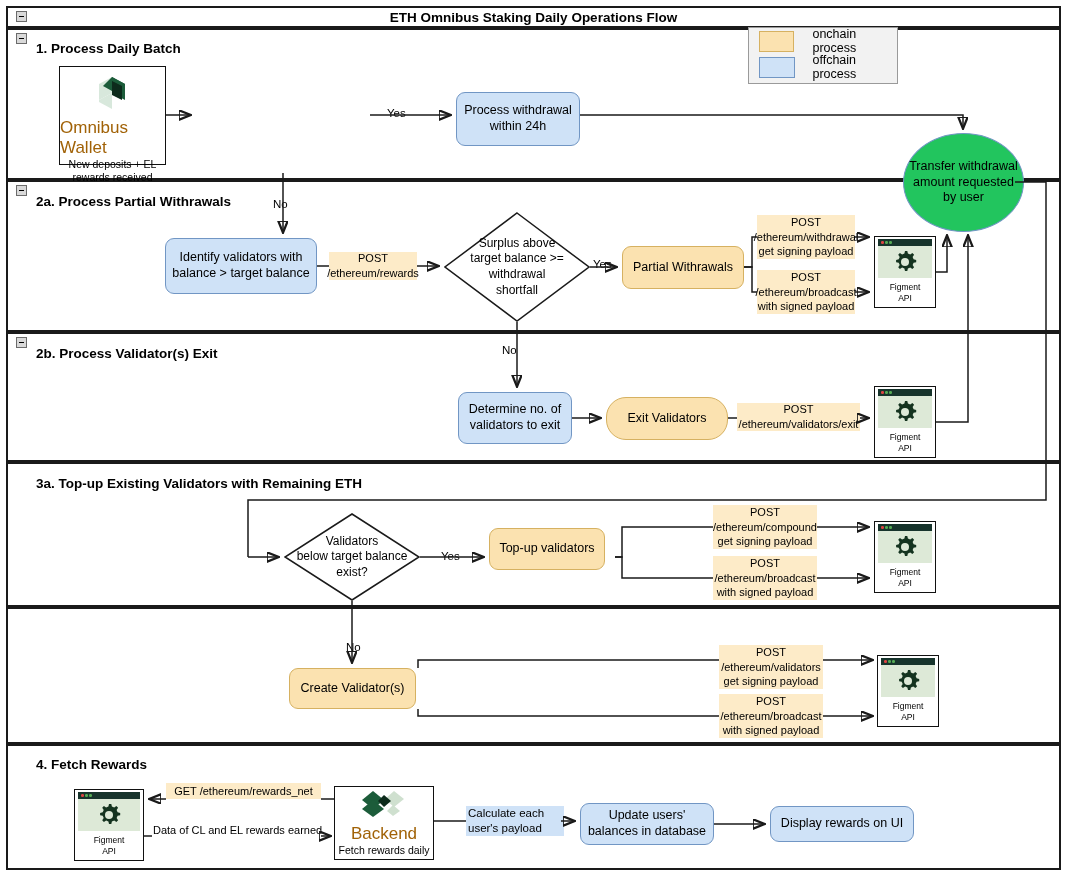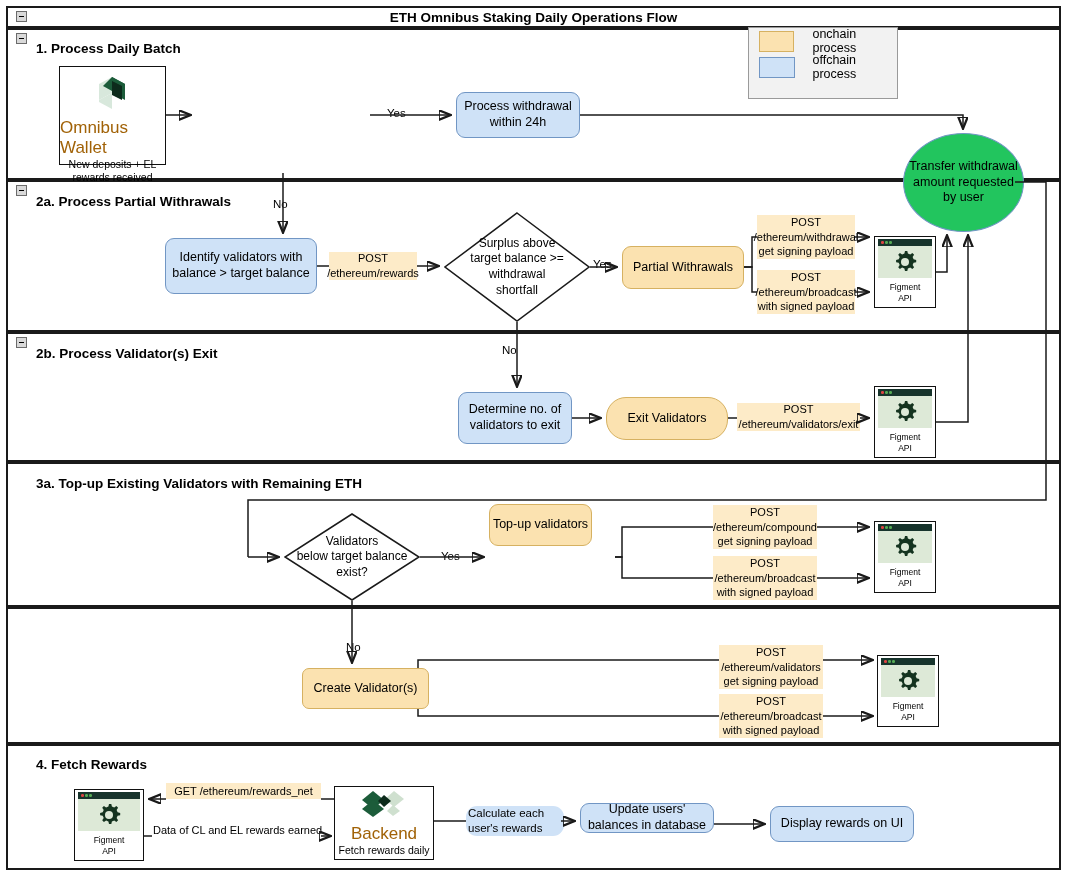--- a/index.html
+++ b/index.html
@@ -82,21 +82,21 @@
   <div class="lane-title" style="left:36px;top:346px;">2b. Process Validator(s) Exit</div>
 
   <div class="lane" style="left:6px;top:462px;width:1055px;height:145px;"></div>
   <div class="lane-title" style="left:36px;top:476px;">3a. Top-up Existing Validators with Remaining ETH</div>
 
   <div class="lane" style="left:6px;top:607px;width:1055px;height:137px;"></div>
 
   <div class="lane" style="left:6px;top:744px;width:1055px;height:126px;"></div>
   <div class="lane-title" style="left:36px;top:757px;">4. Fetch Rewards</div>
 
-  <div class="legend" style="left:748px;top:27px;width:150px;height:72px;">
+  <div class="legend" style="left:748px;top:27px;width:150px;height:57px;">
     <div class="row">
       <div class="sw on"></div>
       <div class="lbl">onchain process</div>
     </div>
     <div class="row">
       <div class="sw off"></div>
       <div class="lbl">offchain process</div>
     </div>
   </div>
 
@@ -109,21 +109,21 @@
         <polygon points="21,5 34,12 21,19 12,14" fill="#1c5c3a"></polygon>
         <polygon points="21,9 31,14 31,28 21,23" fill="#0d2b1c"></polygon>
       </svg>
     </div>
     <div class="t1">Omnibus Wallet</div>
     <div class="t2">New deposits + EL</div>
     <div class="t2">rewards received</div>
   </div>
 
 
-  <div class="node offchain" style="left:456px;top:92px;width:124px;height:46px;">
+  <div class="node offchain" style="left:456px;top:92px;width:124px;height:54px;">
     <div>
       <div>Process withdrawal</div>
       <div>within 24h</div>
     </div>
   </div>
 
   <div class="node circlenode" style="left:903px;top:133px;width:121px;height:99px;">
     <div>
       <div>Transfer withdrawal</div>
       <div>amount requested</div>
@@ -239,21 +239,21 @@
     </svg>
     <div class="dlabel">
       <div>
         <div>Validators</div>
         <div>below target balance</div>
         <div>exist?</div>
       </div>
     </div>
   </div>
 
-  <div class="node onchain" style="left:489px;top:504px;width:103px;height:42px;">
+  <div class="node onchain" style="left:489px;top:528px;width:116px;height:42px;">
     <span>Top-up validators</span>
   </div>
 
   <div class="api-label" style="left:713px;top:505px;width:104px;height:44px;">
     <div>
       <div>POST</div>
       <div>/ethereum/compound</div>
       <div>get signing payload</div>
     </div>
   </div>
@@ -277,21 +277,21 @@
         <svg width="28" height="28" viewBox="0 0 28 28">
           <path d="M14 3 l2.3 0 0.6 2.6 2.3 1 2.2-1.5 1.7 1.7 -1.5 2.2 1 2.3 2.6 0.6 0 2.3 -2.6 0.6 -1 2.3 1.5 2.2 -1.7 1.7 -2.2-1.5 -2.3 1 -0.6 2.6 -2.3 0 -0.6-2.6 -2.3-1 -2.2 1.5 -1.7-1.7 1.5-2.2 -1-2.3 -2.6-0.6 0-2.3 2.6-0.6 1-2.3 -1.5-2.2 1.7-1.7 2.2 1.5 2.3-1 z" fill="#14331f"></path>
           <circle cx="14" cy="14" r="4" fill="#dde9d7"></circle>
         </svg>
       </div>
     </div>
     <div class="cap">Figment</div>
     <div class="cap">API</div>
   </div>
 
-  <div class="node onchain" style="left:302px;top:668px;width:127px;height:41px;border-radius:7px;">
+  <div class="node onchain" style="left:289px;top:668px;width:127px;height:41px;">
     <span>Create Validator(s)</span>
   </div>
 
   <div class="api-label" style="left:719px;top:645px;width:104px;height:44px;">
     <div>
       <div>POST</div>
       <div>/ethereum/validators</div>
       <div>get signing payload</div>
     </div>
   </div>
@@ -347,26 +347,26 @@
         <polygon points="13,10 24,19 13,27 2,19" fill="#1c5c3a"></polygon>
         <polygon points="34,1 44,9 34,17 25,9" fill="#cfe0cf"></polygon>
         <polygon points="33,15 40,21 33,26 27,21" fill="#cfe0cf"></polygon>
         <polygon points="24,5 31,11 24,17 18,11" fill="#0d2b1c"></polygon>
       </svg>
     </div>
     <div class="t1">Backend</div>
     <div class="t2">Fetch rewards daily</div>
   </div>
 
-  <div class="edge-label hl-blue" style="left:466px;top:806px;width:95px;height:30px;font-size:11.5px;line-height:1.3;text-align:left;padding-left:2px;border-radius:11px;">
+  <div class="edge-label hl-blue" style="left:466px;top:806px;width:95px;height:30px;font-size:11.5px;line-height:1.3;text-align:left;padding-left:2px;">
     <div>Calculate each</div>
-    <div>user's rewards</div>
-  </div>
-
-  <div class="node offchain" style="left:580px;top:803px;width:134px;height:30px;">
+    <div>user's payload</div>
+  </div>
+
+  <div class="node offchain" style="left:580px;top:803px;width:134px;height:42px;">
     <div>
       <div>Update users'</div>
       <div>balances in database</div>
     </div>
   </div>
 
   <div class="node offchain" style="left:770px;top:806px;width:144px;height:36px;">
     <span>Display rewards on UI</span>
   </div>
 

